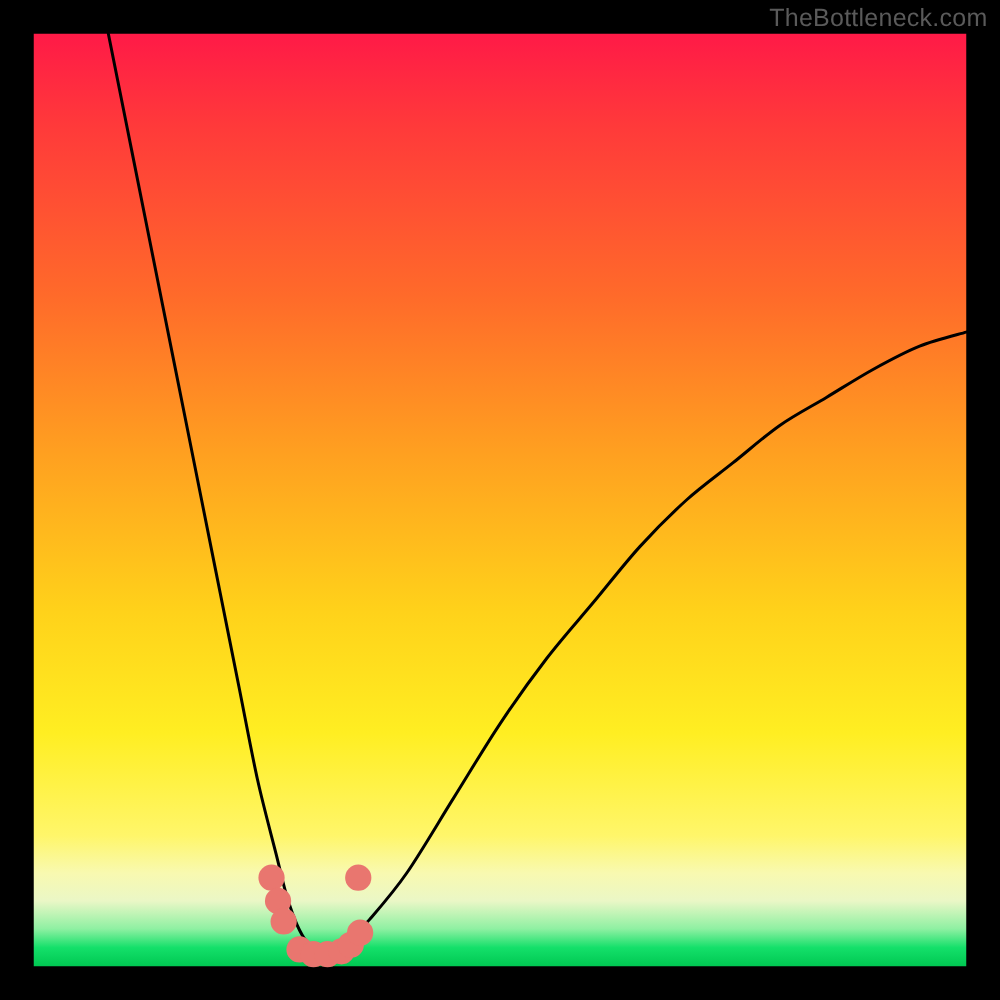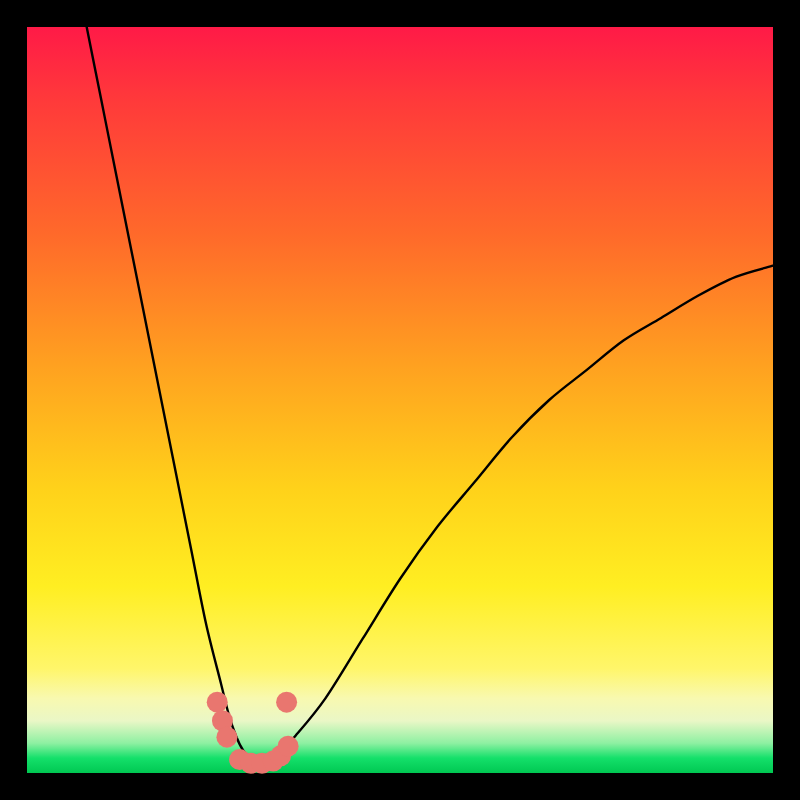--- a/index.html
+++ b/index.html
@@ -58,20 +58,21 @@
     top: 0;
     width: 746px;
     height: 746px;
     overflow: visible;
   }
 </style>
 </head>
 <body>
 
 <div class="frame">
+  <div class="watermark">TheBottleneck.com</div>
   <div class="plot">
     <svg class="curve" viewBox="0 0 746 746">
       <path id="curve-path" fill="none" stroke="#000000" stroke-width="2.4" stroke-linecap="round" d="M 59.68,0 C 62.0672,11.936000000000003 69.82560000000001,50.72800000000004 74.60000000000001,74.60000000000002 C 79.37440000000001,98.47200000000001 83.55199999999999,119.35999999999994 89.52,149.19999999999993 C 95.488,179.03999999999994 104.73839999999998,225.29199999999994 111.89999999999999,261.09999999999997 C 119.0616,296.90799999999996 128.31199999999998,343.16 134.28,373 C 140.24800000000002,402.84 144.4256,423.72799999999995 149.20000000000002,447.59999999999997 C 153.97440000000003,471.472 159.34560000000002,498.32800000000003 164.12,522.2 C 168.8944,546.072 174.26559999999998,575.3152 179.04,596.8 C 183.8144,618.2847999999999 190.3792,642.1568 193.96,656.48 C 197.54080000000002,670.8032000000001 199.0328,677.9648000000001 201.42000000000002,686.32 C 203.80720000000002,694.6752 206.49280000000002,702.7320000000001 208.88000000000002,708.7 C 211.26720000000003,714.668 213.95279999999997,720.0392 216.33999999999997,723.62 C 218.72719999999998,727.2008 221.41279999999998,729.2896000000001 223.79999999999998,731.08 C 226.1872,732.8704 228.87279999999998,734.2131999999999 231.26,734.81 C 233.6472,735.4068 236.3328,735.4068 238.72,734.81 C 241.1072,734.2131999999999 243.7928,732.8704 246.18,731.08 C 248.5672,729.2896000000001 250.0592,727.2008 253.64000000000001,723.62 C 257.2208,720.0392 261.3984,717.0552 268.56,708.7 C 275.7216,700.3448000000001 287.65760000000006,686.9168 298.40000000000003,671.4 C 309.1424,655.8832 323.764,630.8176000000001 335.7,611.72 C 347.63599999999997,592.6224 361.064,569.944 373,552.04 C 384.936,534.136 398.36400000000003,515.3368 410.3,499.82 C 422.236,484.3032 435.664,469.3832 447.59999999999997,455.06 C 459.53599999999994,440.7368 472.96400000000006,423.4296 484.90000000000003,410.3 C 496.836,397.17040000000003 510.26399999999995,383.74240000000003 522.1999999999999,373 C 534.136,362.25759999999997 547.564,352.70879999999994 559.5,343.15999999999997 C 571.436,333.6112 584.864,321.6752 596.8000000000001,313.32000000000005 C 608.7360000000001,304.9648000000001 622.164,298.1016 634.1,290.94 C 646.0360000000001,283.7784 659.4639999999999,275.1248 671.4,268.56 C 683.336,261.9952 696.7639999999999,254.68439999999998 708.6999999999999,249.90999999999997 C 720.636,245.13559999999995 740.032,240.51039999999998 746,238.71999999999997"></path>
       <g id="markers">
           <circle cx="190.23" cy="675.13" r="10.5" fill="#e9766f"></circle>
           <circle cx="195.452" cy="693.78" r="10.5" fill="#e9766f"></circle>
           <circle cx="199.92800000000003" cy="710.192" r="10.5" fill="#e9766f"></circle>
           <circle cx="212.60999999999999" cy="732.572" r="10.5" fill="#e9766f"></circle>
           <circle cx="223.79999999999998" cy="736.302" r="10.5" fill="#e9766f"></circle>
           <circle cx="234.99" cy="736.302" r="10.5" fill="#e9766f"></circle>

